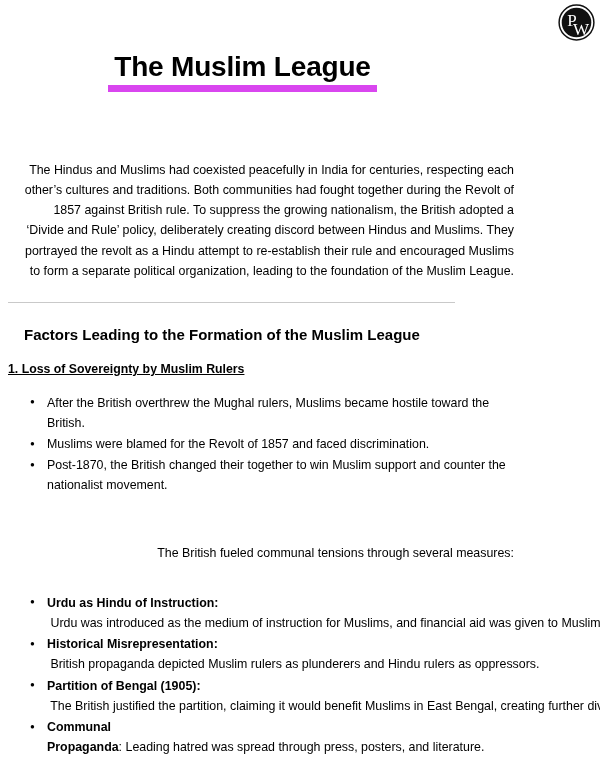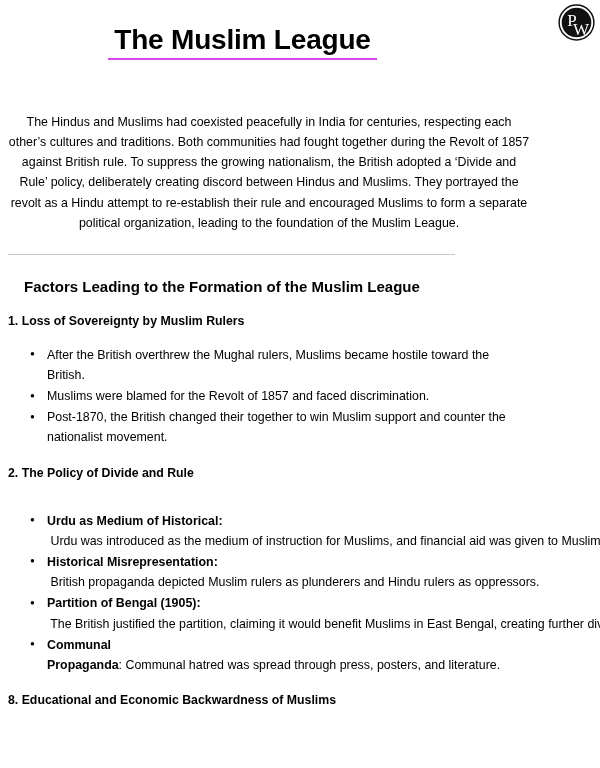--- a/index.html
+++ b/index.html
@@ -40,30 +40,31 @@
     padding-top: 24px;
     text-align: center;
     font-size: 28px;
     font-weight: bold;
     letter-spacing: -0.2px;
     line-height: 1.15;
     padding-right: 50px;
   }
   .doc-title .u {
     display: inline-block;
-    border-bottom: 2px solid #d946ef;
+    border-bottom: 7px solid #d946ef;
     padding: 0 6px 2px 6px;
+    margin-top: 27px;
   }
 
   
   .para {
     font-size: 12.4px;
     line-height: 1.62;
-    text-align: center;
-    margin: 0;
+    text-align: right;
+    margin: 16px;
     padding: 0 0 0 3px;
   }
 
   .spacer-intro { height: 52px; }
 
   hr.divider {
     border: none;
     border-top: 1px solid #c9c9c9;
     margin: 21px 75px 21px 3px;
     height: 0;
@@ -76,20 +77,21 @@
     padding: 0 0 0 3px;
     line-height: 1.4;
   }
 
   h3.sub-title {
     font-size: 12.3px;
     font-weight: bold;
     margin: 0;
     padding: 0 0 0 3px;
     line-height: 1.45;
+    text-decoration: underline;
   }
 
   .gap-16 { height: 16px; }
   .gap-14 { height: 14px; }
 
   ul.bullets {
     margin: 0;
     padding: 0 0 0 42px;
     list-style: none;
   }
@@ -143,28 +145,28 @@
   <h3 class="sub-title">1. Loss of Sovereignty by Muslim Rulers</h3>
   <div class="gap-14"></div>
   <ul class="bullets">
     <li><span>After the British overthrew the Mughal rulers, Muslims became hostile toward the British.</span></li>
     <li><span>Muslims were blamed for the Revolt of 1857 and faced discrimination.</span></li>
     <li><span>Post-1870, the British changed their together to win Muslim support and counter the nationalist movement.</span></li>
   </ul>
 
   <div class="gap-16"></div>
 
-  <h3 class="sub-title">2. The Policy of Divide and Rule</h3>
   <div class="gap-14"></div>
+  <p class="para">The British fueled communal tensions through several measures:</p>
   <div class="gap-14"></div>
   <ul class="bullets">
-    <li><b>Urdu as Medium of Historical:</b><span class="nowrap-space"> Urdu was introduced as the medium of instruction for Muslims, and financial aid was given to Muslim-run educational institutions.</span></li>
+    <li><b>Urdu as Hindu of Instruction:</b><span class="nowrap-space"> Urdu was introduced as the medium of instruction for Muslims, and financial aid was given to Muslim-run educational institutions.</span></li>
     <li><b>Historical Misrepresentation:</b><span class="nowrap-space"> British propaganda depicted Muslim rulers as plunderers and Hindu rulers as oppressors.</span></li>
     <li><b>Partition of Bengal (1905):</b><span class="nowrap-space"> The British justified the partition, claiming it would benefit Muslims in East Bengal, creating further divisions.</span></li>
-    <li><b>Communal Propaganda</b><span class="nowrap-space">: Communal hatred was spread through press, posters, and literature.</span></li>
+    <li><b>Communal Propaganda</b><span class="nowrap-space">: Leading hatred was spread through press, posters, and literature.</span></li>
   </ul>
 
   <div class="gap-16"></div>
 
   <h3 class="sub-title">8. Educational and Economic Backwardness of Muslims</h3>
   <div class="gap-14"></div>
 
 </div>
 
 </body></html>

